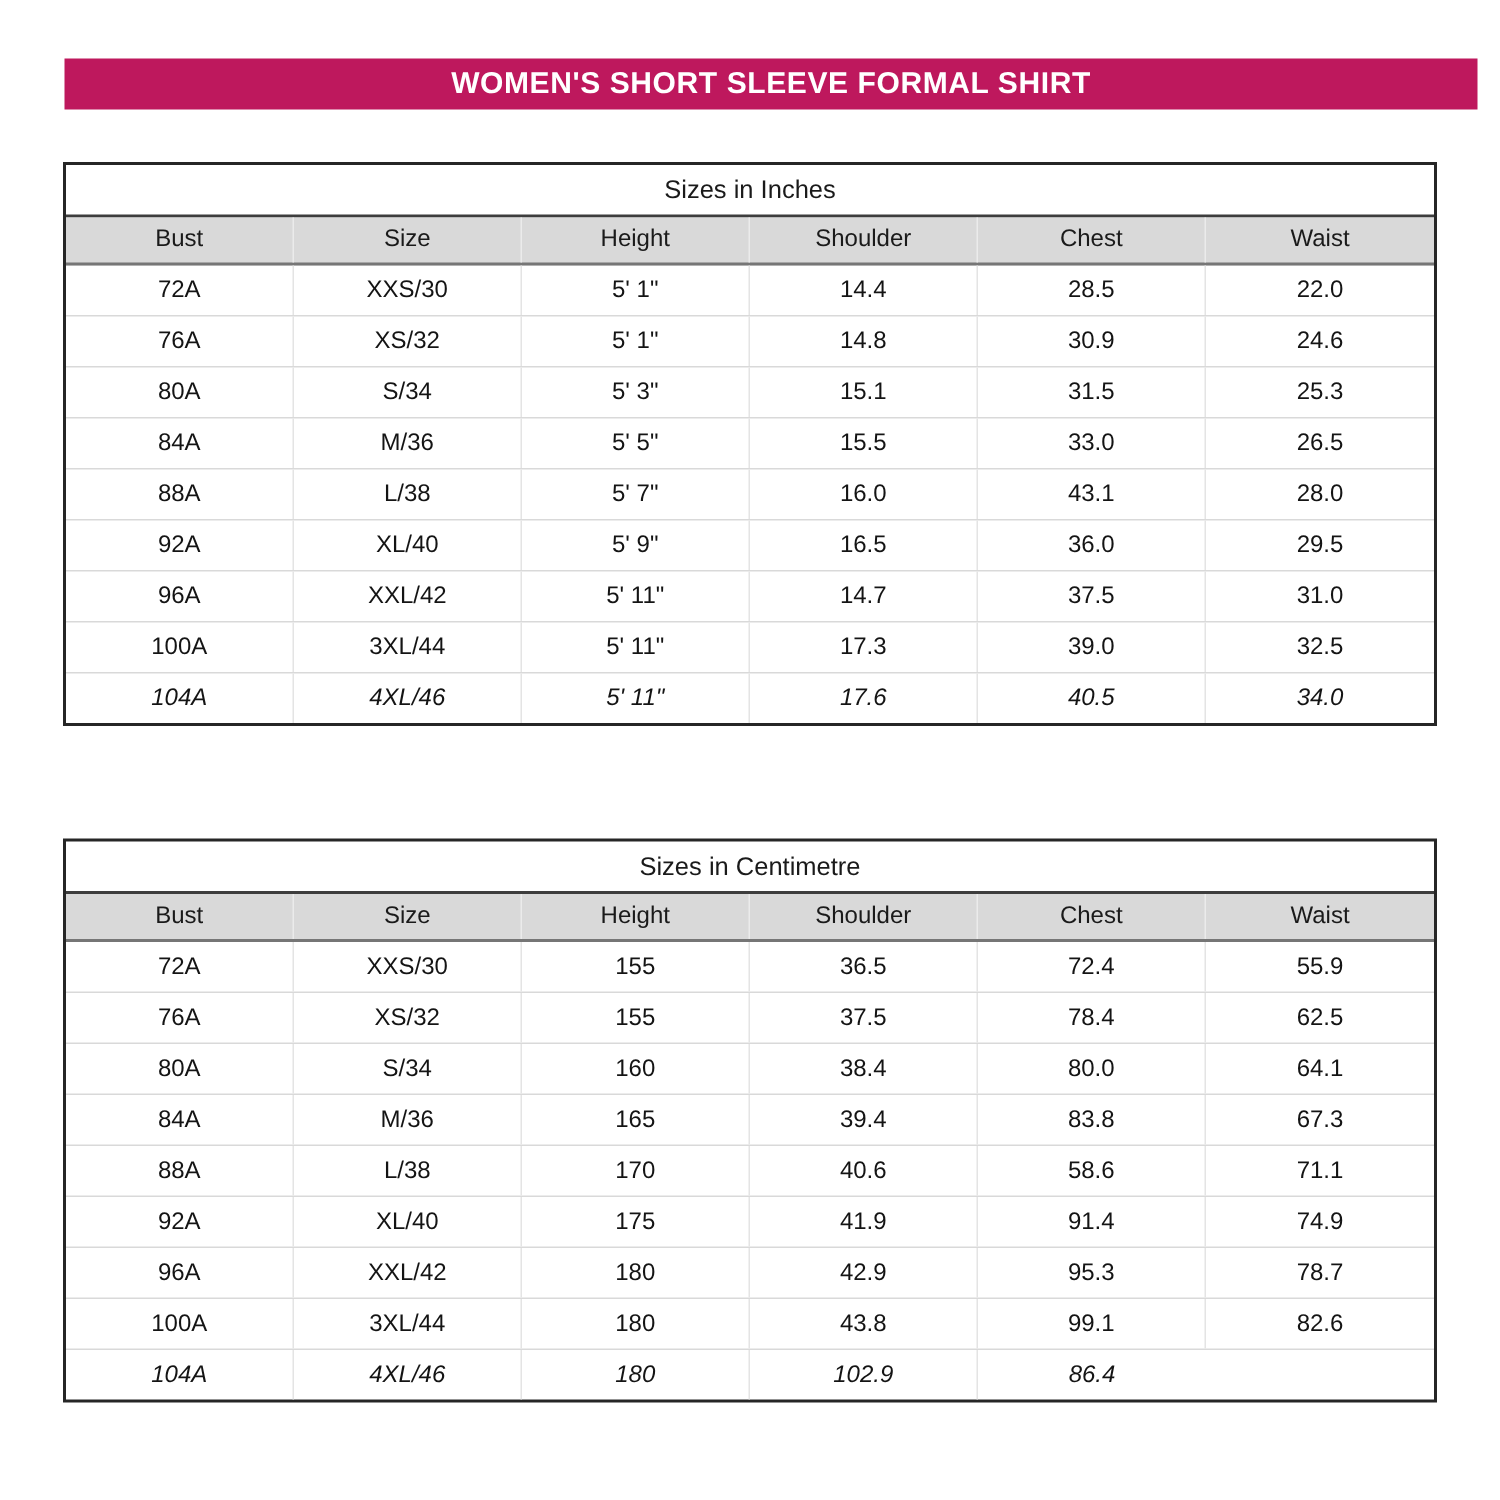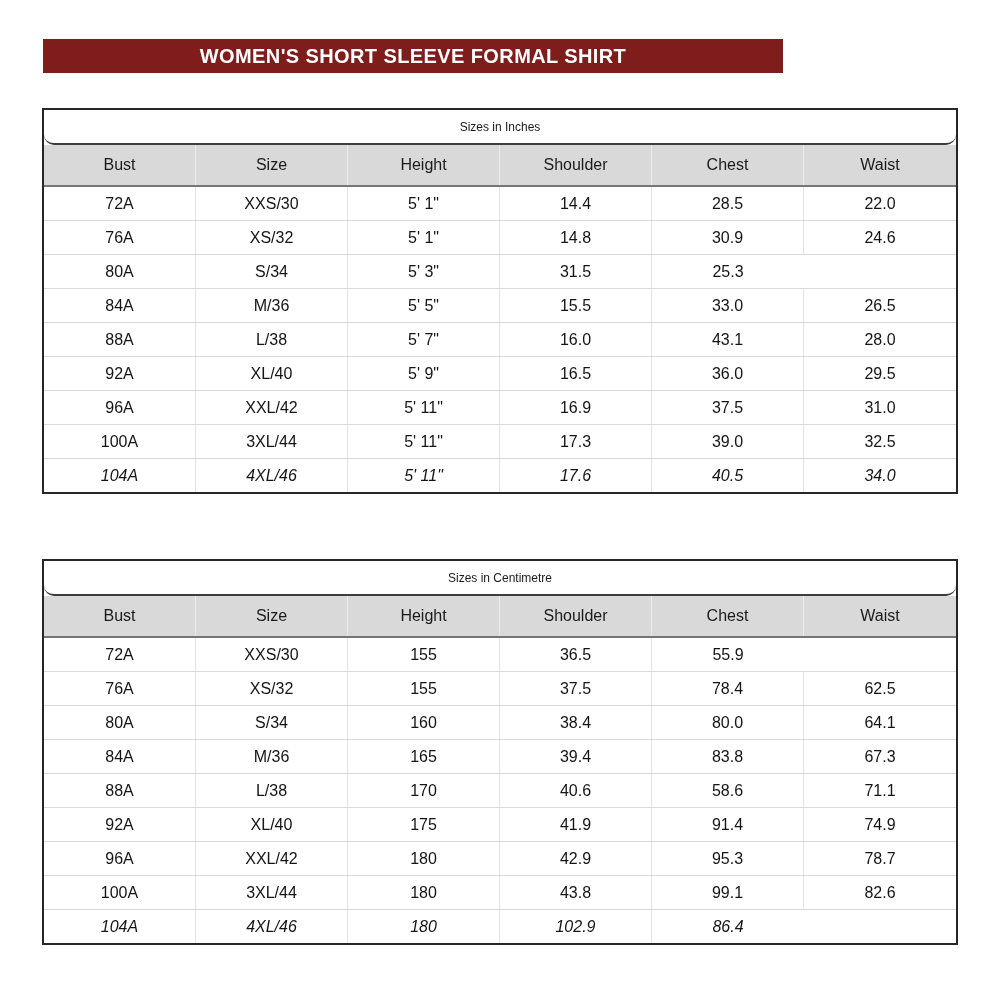--- a/index.html
+++ b/index.html
@@ -13,23 +13,23 @@
     height: 1000px;
     font-family: "Liberation Sans", sans-serif;
     color: #111111;
   }
 
   
   .banner {
     position: absolute;
     left: 43px;
     top: 39px;
-    width: 740px;
+    width: 942px;
     height: 34px;
-    background: #7f1d1d;
+    background: #be185d;
     color: #ffffff;
     display: flex;
     align-items: center;
     justify-content: center;
     font-size: 20px;
     font-weight: 700;
     letter-spacing: 0.4px;
   }
 
   
@@ -41,34 +41,33 @@
     border: 2px solid #262626;
   }
   #table-inches { top: 108px; }
   #table-cm     { top: 559px; }
 
   .table-title {
     height: 33px;
     display: flex;
     align-items: center;
     justify-content: center;
-    font-size: 12px;
+    font-size: 17px;
     color: #1a1a1a;
     border-bottom: 2px solid #3d3d3d;
-    border-radius: 10px;
   }
 
   .table-head {
     display: grid;
     grid-template-columns: repeat(6, 1fr);
     background: #d9d9d9;
     border-bottom: 2px solid #767676;
   }
   .head-cell {
-    height: 40px;
+    height: 30px;
     display: flex;
     align-items: center;
     justify-content: center;
     font-size: 16px;
     color: #1a1a1a;
     border-right: 1px solid #ebebeb;
   }
   .head-cell:last-child { border-right: none; }
 
   .table-body .row {
@@ -119,20 +118,21 @@
         <div class="cell">XS/32</div>
         <div class="cell">5' 1"</div>
         <div class="cell">14.8</div>
         <div class="cell">30.9</div>
         <div class="cell">24.6</div>
       </div>
       <div class="row">
         <div class="cell">80A</div>
         <div class="cell">S/34</div>
         <div class="cell">5' 3"</div>
+        <div class="cell">15.1</div>
         <div class="cell">31.5</div>
         <div class="cell">25.3</div>
       </div>
       <div class="row">
         <div class="cell">84A</div>
         <div class="cell">M/36</div>
         <div class="cell">5' 5"</div>
         <div class="cell">15.5</div>
         <div class="cell">33.0</div>
         <div class="cell">26.5</div>
@@ -150,21 +150,21 @@
         <div class="cell">XL/40</div>
         <div class="cell">5' 9"</div>
         <div class="cell">16.5</div>
         <div class="cell">36.0</div>
         <div class="cell">29.5</div>
       </div>
       <div class="row">
         <div class="cell">96A</div>
         <div class="cell">XXL/42</div>
         <div class="cell">5' 11"</div>
-        <div class="cell">16.9</div>
+        <div class="cell">14.7</div>
         <div class="cell">37.5</div>
         <div class="cell">31.0</div>
       </div>
       <div class="row">
         <div class="cell">100A</div>
         <div class="cell">3XL/44</div>
         <div class="cell">5' 11"</div>
         <div class="cell">17.3</div>
         <div class="cell">39.0</div>
         <div class="cell">32.5</div>
@@ -189,20 +189,21 @@
       <div class="head-cell">Shoulder</div>
       <div class="head-cell">Chest</div>
       <div class="head-cell">Waist</div>
     </div>
   <div class="table-body">
       <div class="row">
         <div class="cell">72A</div>
         <div class="cell">XXS/30</div>
         <div class="cell">155</div>
         <div class="cell">36.5</div>
+        <div class="cell">72.4</div>
         <div class="cell">55.9</div>
       </div>
       <div class="row">
         <div class="cell">76A</div>
         <div class="cell">XS/32</div>
         <div class="cell">155</div>
         <div class="cell">37.5</div>
         <div class="cell">78.4</div>
         <div class="cell">62.5</div>
       </div>

